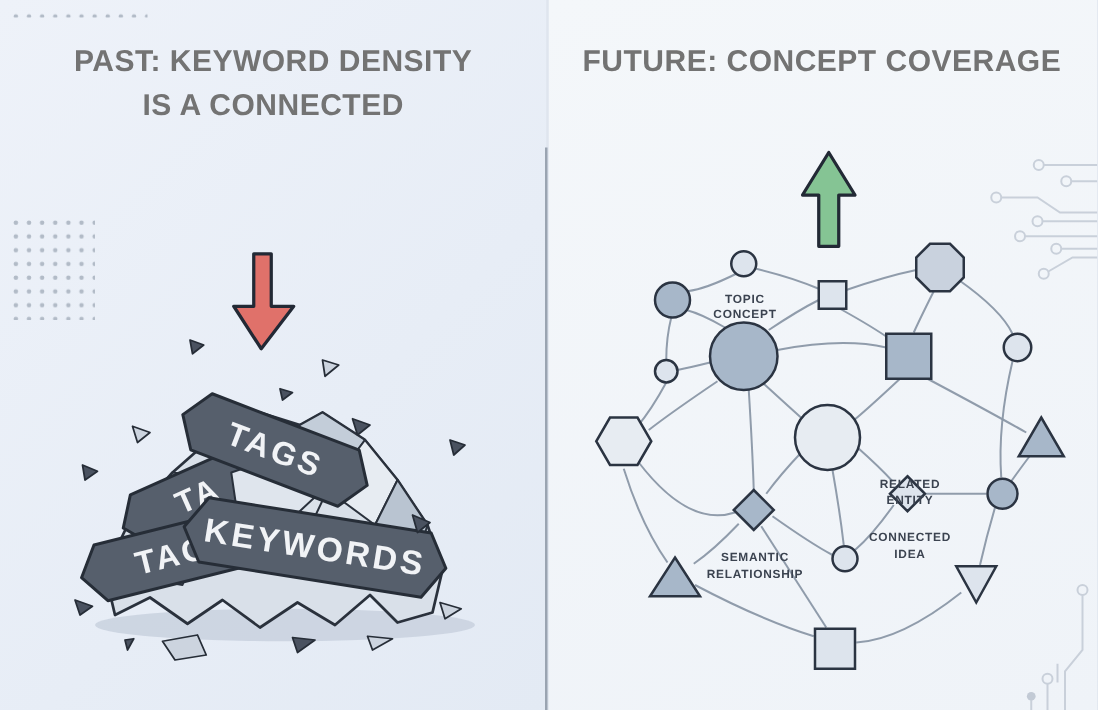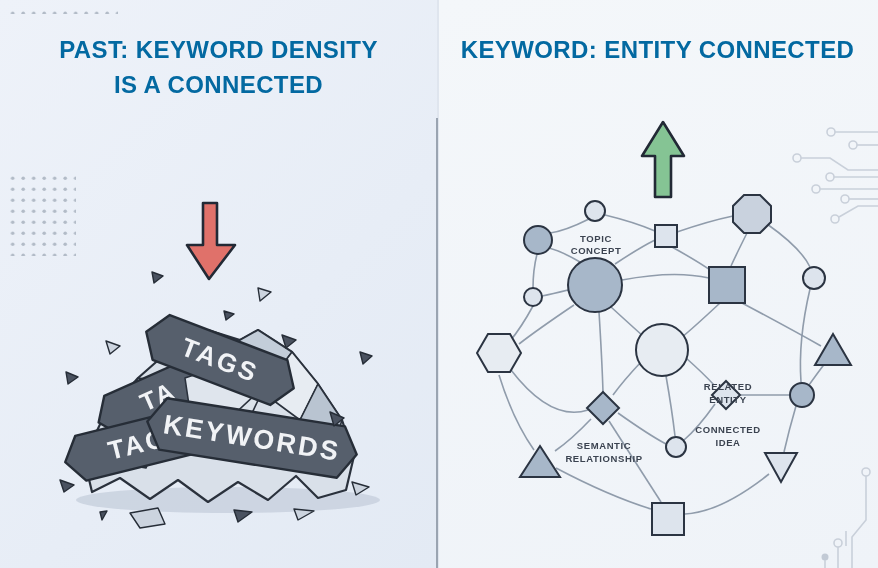--- a/index.html
+++ b/index.html
@@ -3,21 +3,21 @@
 <meta charset="utf-8">
 <style>
   html,body{margin:0;padding:0;background:#dfe5ee;}
   #canvas{position:relative;width:878px;height:568px;overflow:hidden;
     font-family:"Liberation Sans", sans-serif;}
   .half{position:absolute;top:0;height:568px;}
   #left-half{left:0;width:437px;background:linear-gradient(135deg,#eef2f9 0%,#e7edf6 60%,#e3eaf4 100%);}
   #right-half{left:439px;width:439px;background:linear-gradient(160deg,#f4f7fa 0%,#eff3f8 100%);}
   #divider{position:absolute;left:436px;top:118px;width:2px;height:450px;background:#9aa4b1;}
   .title{position:absolute;top:32px;width:437px;text-align:center;
-    font-size:24px;line-height:35px;font-weight:700;color:#0369a1;letter-spacing:.4px;}
+    font-size:24px;line-height:35px;font-weight:700;color:#737373;letter-spacing:.4px;}
   .title .prefix{font-weight:800;}
   #past-title{left:0;}
   #future-title{left:439px;}
   svg{position:absolute;top:0;}
   .deco{left:0;}
   #left-illustration{left:0;}
   #right-illustration{left:439px;}
   .edge{fill:none;stroke:#8a97a7;stroke-width:1.6;opacity:.95;}
   .node{stroke:#2b3442;stroke-width:2;}
   .node-light{fill:#dde4ed;}
@@ -208,16 +208,16 @@
       <text class="netlabel" x="165" y="449">SEMANTIC</text>
       <text class="netlabel" x="165" y="462">RELATIONSHIP</text>
     </g>
   </svg>
 
   <div class="title" id="past-title">
     <div><span class="prefix">PAST:</span><span> KEYWORD DENSITY</span></div>
     <div>IS A CONNECTED</div>
   </div>
   <div class="title" id="future-title">
-    <div><span class="prefix">KEYWORD:</span><span> ENTITY CONNECTED</span></div>
+    <div><span class="prefix">FUTURE:</span><span> CONCEPT COVERAGE</span></div>
   </div>
 
 </div>
 
 </body></html>

